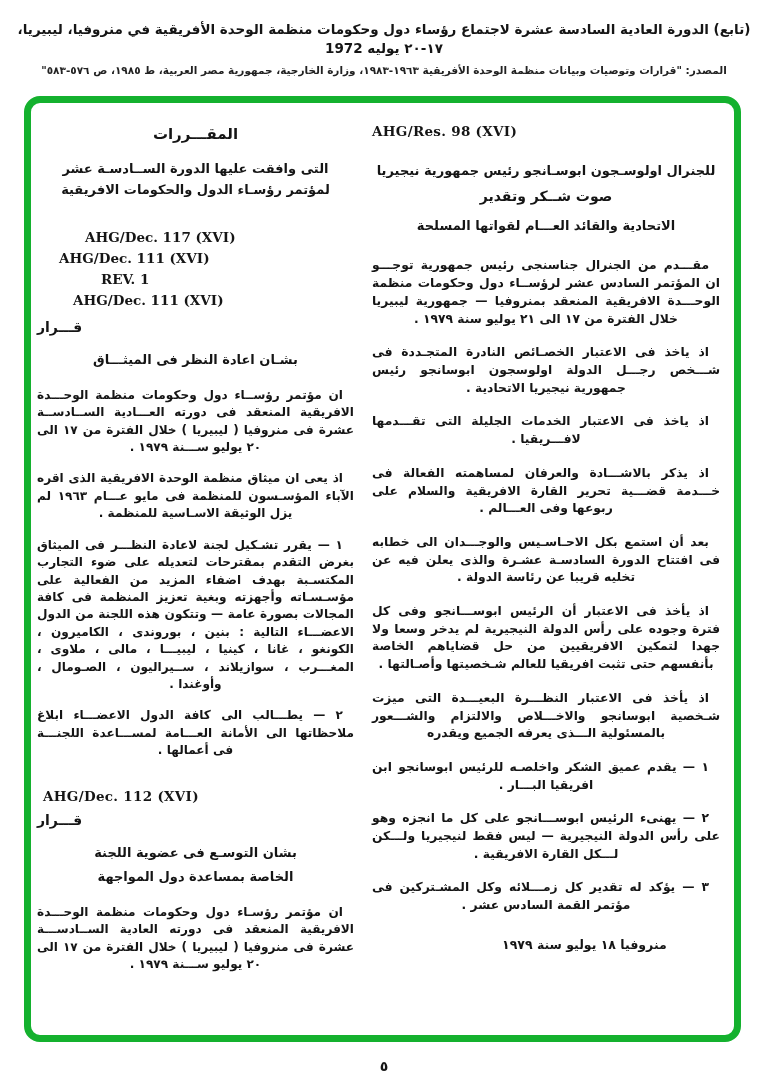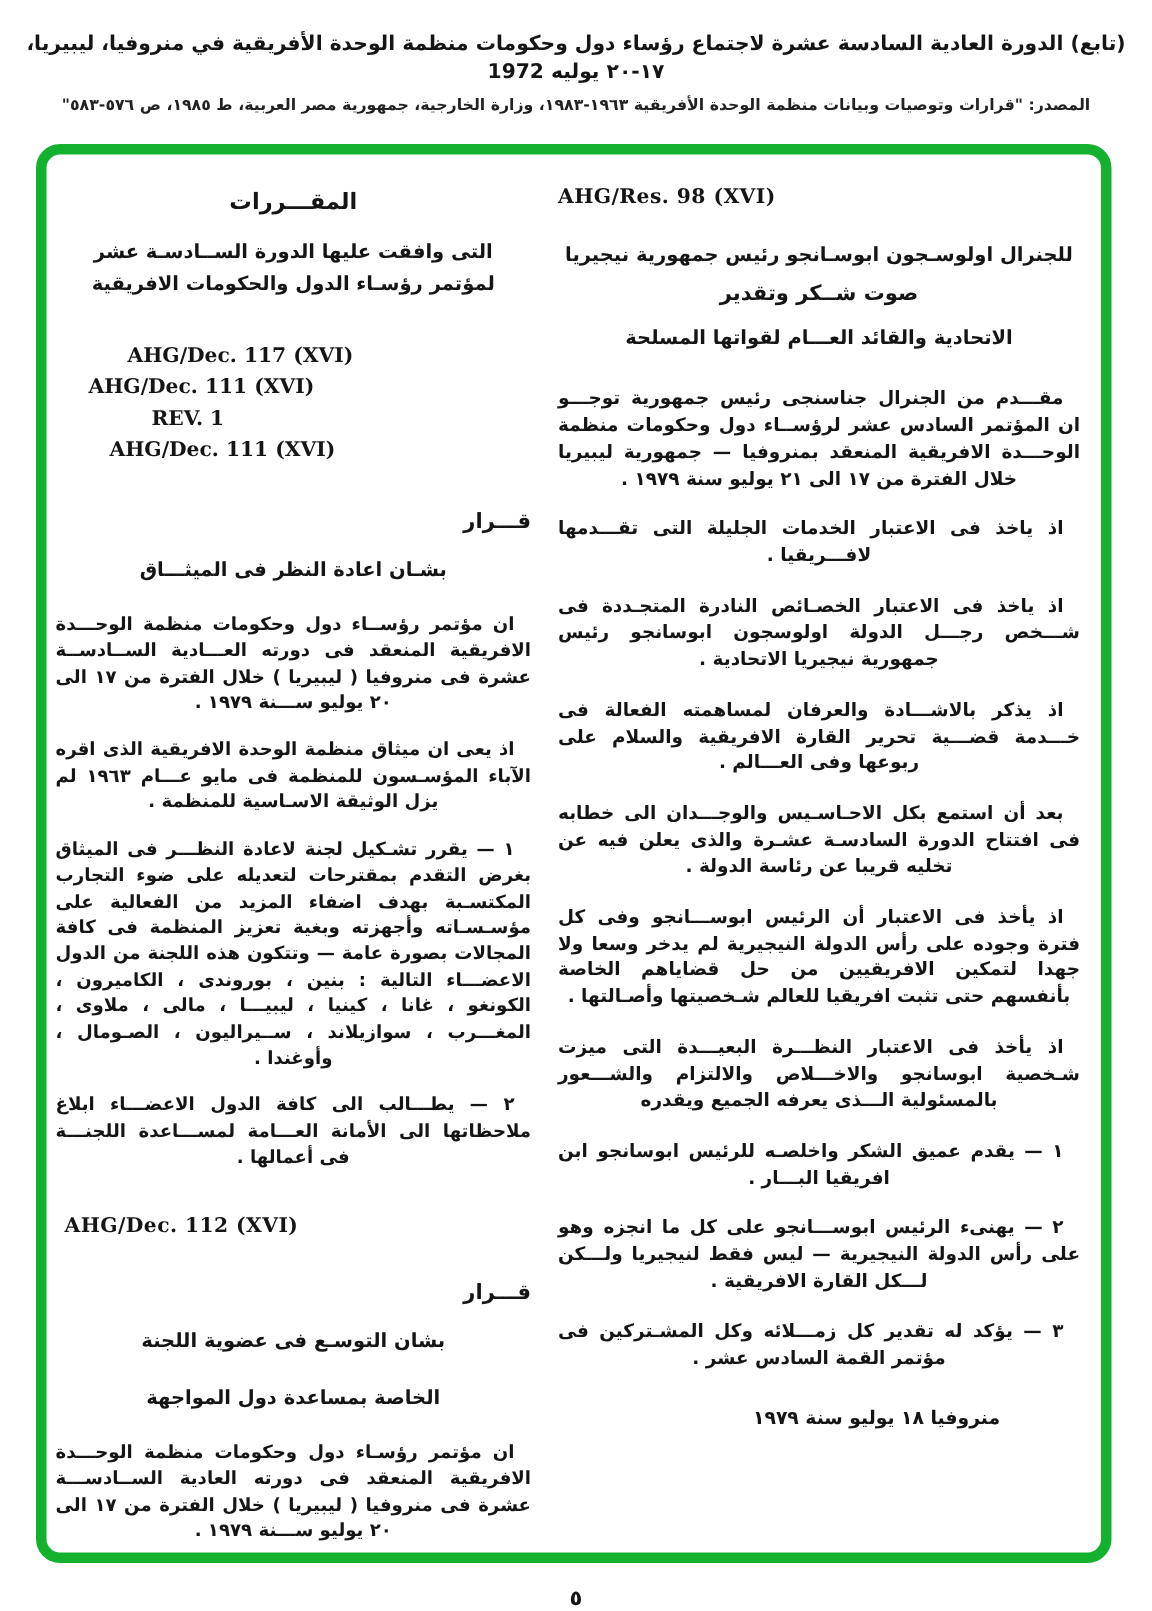--- a/index.html
+++ b/index.html
@@ -60,21 +60,21 @@
   .refs-block{
     direction:ltr;text-align:left;
     margin:26px 0 0 22px;
     font-family:"DejaVu Serif","Liberation Serif",serif;
     font-size:13.5px;font-weight:700;line-height:1.55;
   }
   .refs-block div:nth-child(1){padding-left:26px;}
   .refs-block div:nth-child(2){padding-left:0;}
   .refs-block div:nth-child(3){padding-left:42px;}
   .refs-block div:nth-child(4){padding-left:14px;}
-  .qarar{font-size:14px;text-align:right;margin:29px 0 14px 0;}
+  .qarar{font-size:14px;text-align:left;margin:8px 0 14px 0;}
   .qarar-sub{font-size:13px;text-align:center;line-height:1.7;margin-bottom:16px;}
   .col-left .ref{margin:28px 0 0 6px;}
   
   .page-num{
     text-align:center;font-size:14px;font-weight:700;margin-top:16px;
   }
 </style>
 </head>
 <body>
 
@@ -87,22 +87,22 @@
 
   <div class="frame">
     <div class="cols">
 
       <div class="col col-right">
         <div class="ref">AHG/Res. 98 (XVI)</div>
         <div class="c-head r-title2">للجنرال اولوسـجون ابوسـانجو رئيس جمهورية نيجيريا</div>
         <div class="c-head r-title1">صوت شــكر وتقدير</div>
         <div class="c-head r-title3">الاتحادية والقائد العـــام لقواتها المسلحة</div>
         <p class="para">مقـــدم من الجنرال جناسنجى رئيس جمهورية توجـــو ان المؤتمر السادس عشر لرؤســاء دول وحكومات منظمة الوحـــدة الافريقية المنعقد بمنروفيا — جمهورية ليبيريا خلال الفترة من ١٧ الى ٢١ يوليو سنة ١٩٧٩ .</p>
+        <p class="para">اذ ياخذ فى الاعتبار الخصـائص النادرة المتجـددة فى شـــخص رجـــل الدولة اولوسجون ابوسانجو رئيس جمهورية نيجيريا الاتحادية .</p>
         <p class="para">اذ ياخذ فى الاعتبار الخدمات الجليلة التى تقـــدمها لافـــريقيا .</p>
-        <p class="para">اذ ياخذ فى الاعتبار الخصـائص النادرة المتجـددة فى شـــخص رجـــل الدولة اولوسجون ابوسانجو رئيس جمهورية نيجيريا الاتحادية .</p>
         <p class="para">اذ يذكر بالاشـــادة والعرفان لمساهمته الفعالة فى خـــدمة قضـــية تحرير القارة الافريقية والسلام على ربوعها وفى العـــالم .</p>
         <p class="para">بعد أن استمع بكل الاحـاسـيس والوجـــدان الى خطابه فى افتتاح الدورة السادسـة عشـرة والذى يعلن فيه عن تخليه قريبا عن رئاسة الدولة .</p>
         <p class="para">اذ يأخذ فى الاعتبار أن الرئيس ابوســـانجو وفى كل فترة وجوده على رأس الدولة النيجيرية لم يدخر وسعا ولا جهدا لتمكين الافريقيين من حل قضاياهم الخاصة بأنفسهم حتى تثبت افريقيا للعالم شـخصيتها وأصـالتها .</p>
         <p class="para">اذ يأخذ فى الاعتبار النظـــرة البعيـــدة التى ميزت شـخصية ابوسانجو والاخـــلاص والالتزام والشـــعور بالمسئولية الـــذى يعرفه الجميع ويقدره</p>
         <p class="para">١ — يقدم عميق الشكر واخلصـه للرئيس ابوسانجو ابن افريقيا البـــار .</p>
         <p class="para">٢ — يهنىء الرئيس ابوســـانجو على كل ما انجزه وهو على رأس الدولة النيجيرية — ليس فقط لنيجيريا ولـــكن لـــكل القارة الافريقية .</p>
         <p class="para">٣ — يؤكد له تقدير كل زمـــلائه وكل المشـتركين فى مؤتمر القمة السادس عشر .</p>
         <div class="date-line">منروفيا ١٨ يوليو سنة ١٩٧٩</div>
       </div>
 
@@ -120,21 +120,21 @@
 
         <div class="qarar">قـــرار</div>
         <div class="qarar-sub">بشـان اعادة النظر فى الميثـــاق</div>
         <p class="para">ان مؤتمر رؤســاء دول وحكومات منظمة الوحـــدة الافريقية المنعقد فى دورته العـــادية الســادســة عشرة فى منروفيا ( ليبيريا ) خلال الفترة من ١٧ الى ٢٠ يوليو ســـنة ١٩٧٩ .</p>
         <p class="para">اذ يعى ان ميثاق منظمة الوحدة الافريقية الذى اقره الآباء المؤسـسون للمنظمة فى مايو عـــام ١٩٦٣ لم يزل الوثيقة الاسـاسية للمنظمة .</p>
         <p class="para">١ — يقرر تشـكيل لجنة لاعادة النظـــر فى الميثاق بغرض التقدم بمقترحات لتعديله على ضوء التجارب المكتسـبة بهدف اضفاء المزيد من الفعالية على مؤسـسـاته وأجهزته وبغية تعزيز المنظمة فى كافة المجالات بصورة عامة — وتتكون هذه اللجنة من الدول الاعضـــاء التالية : بنين ، بوروندى ، الكاميرون ، الكونغو ، غانا ، كينيا ، ليبيـــا ، مالى ، ملاوى ، المغـــرب ، سوازيلاند ، ســيراليون ، الصـومال ، وأوغندا .</p>
         <p class="para">٢ — يطـــالب الى كافة الدول الاعضـــاء ابلاغ ملاحظاتها الى الأمانة العـــامة لمســـاعدة اللجنـــة فى أعمالها .</p>
 
         <div class="ref">AHG/Dec. 112 (XVI)</div>
         <div class="qarar">قـــرار</div>
-        <div class="qarar-sub" style="margin-bottom:16px">بشان التوسـع فى عضوية اللجنة</div>
+        <div class="qarar-sub" style="margin-bottom:2px">بشان التوسـع فى عضوية اللجنة</div>
         <div class="qarar-sub">الخاصة بمساعدة دول المواجهة</div>
         <p class="para">ان مؤتمر رؤسـاء دول وحكومات منظمة الوحـــدة الافريقية المنعقد فى دورته العادية الســادســـة عشرة فى منروفيا ( ليبيريا ) خلال الفترة من ١٧ الى ٢٠ يوليو ســـنة ١٩٧٩ .</p>
       </div>
 
     </div>
   </div>
 
   <div class="page-num">٥</div>
 
 </div>

